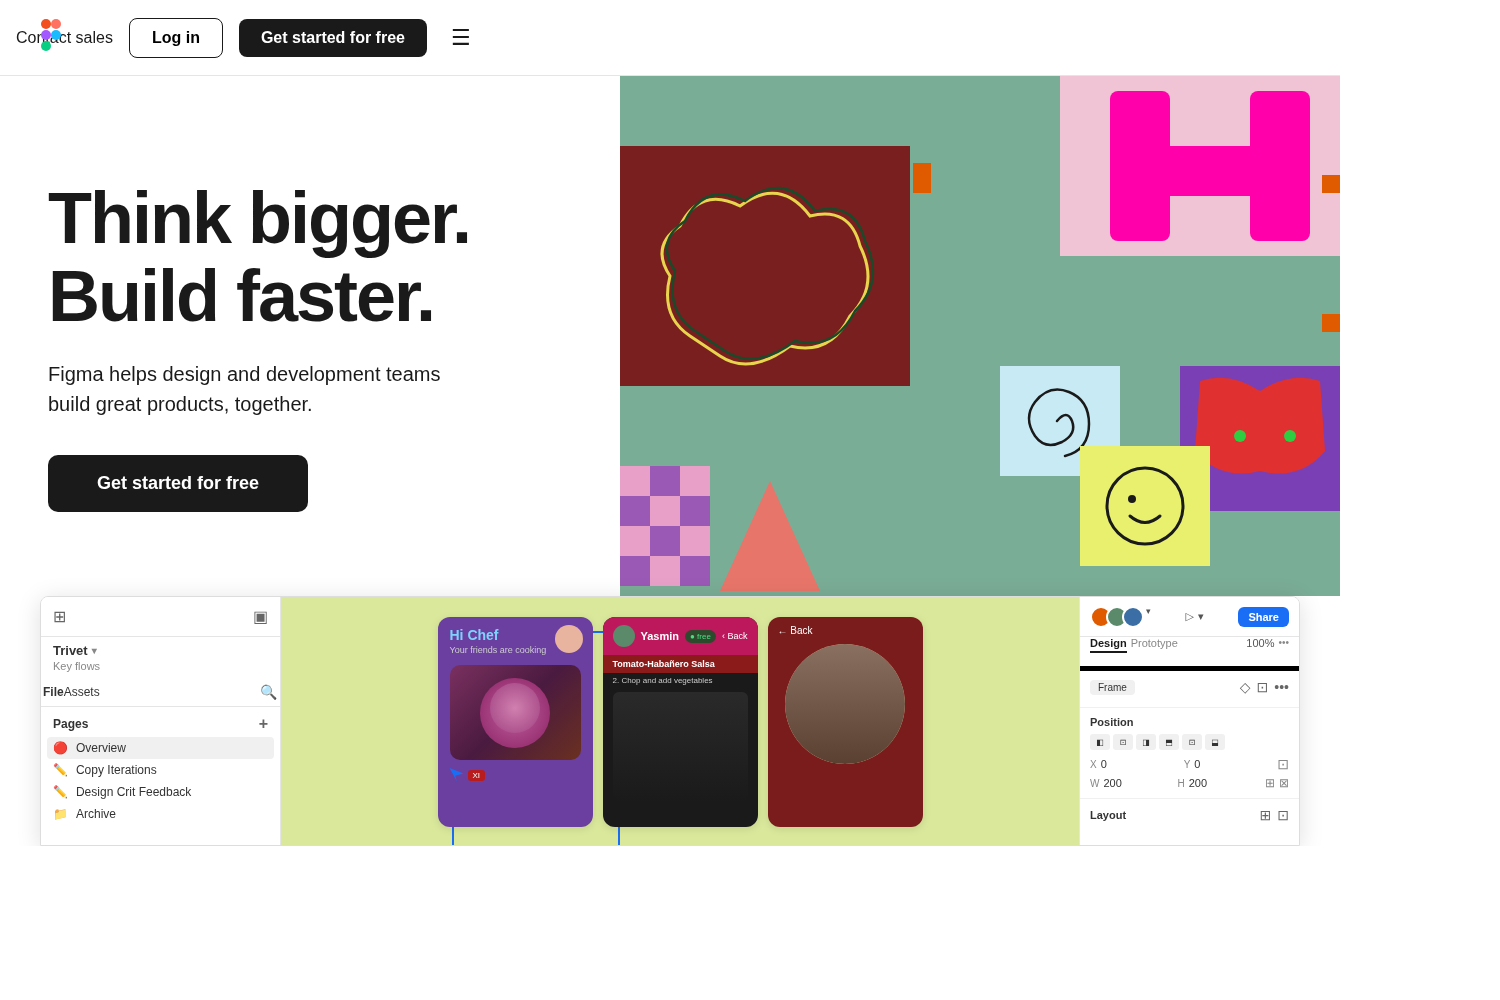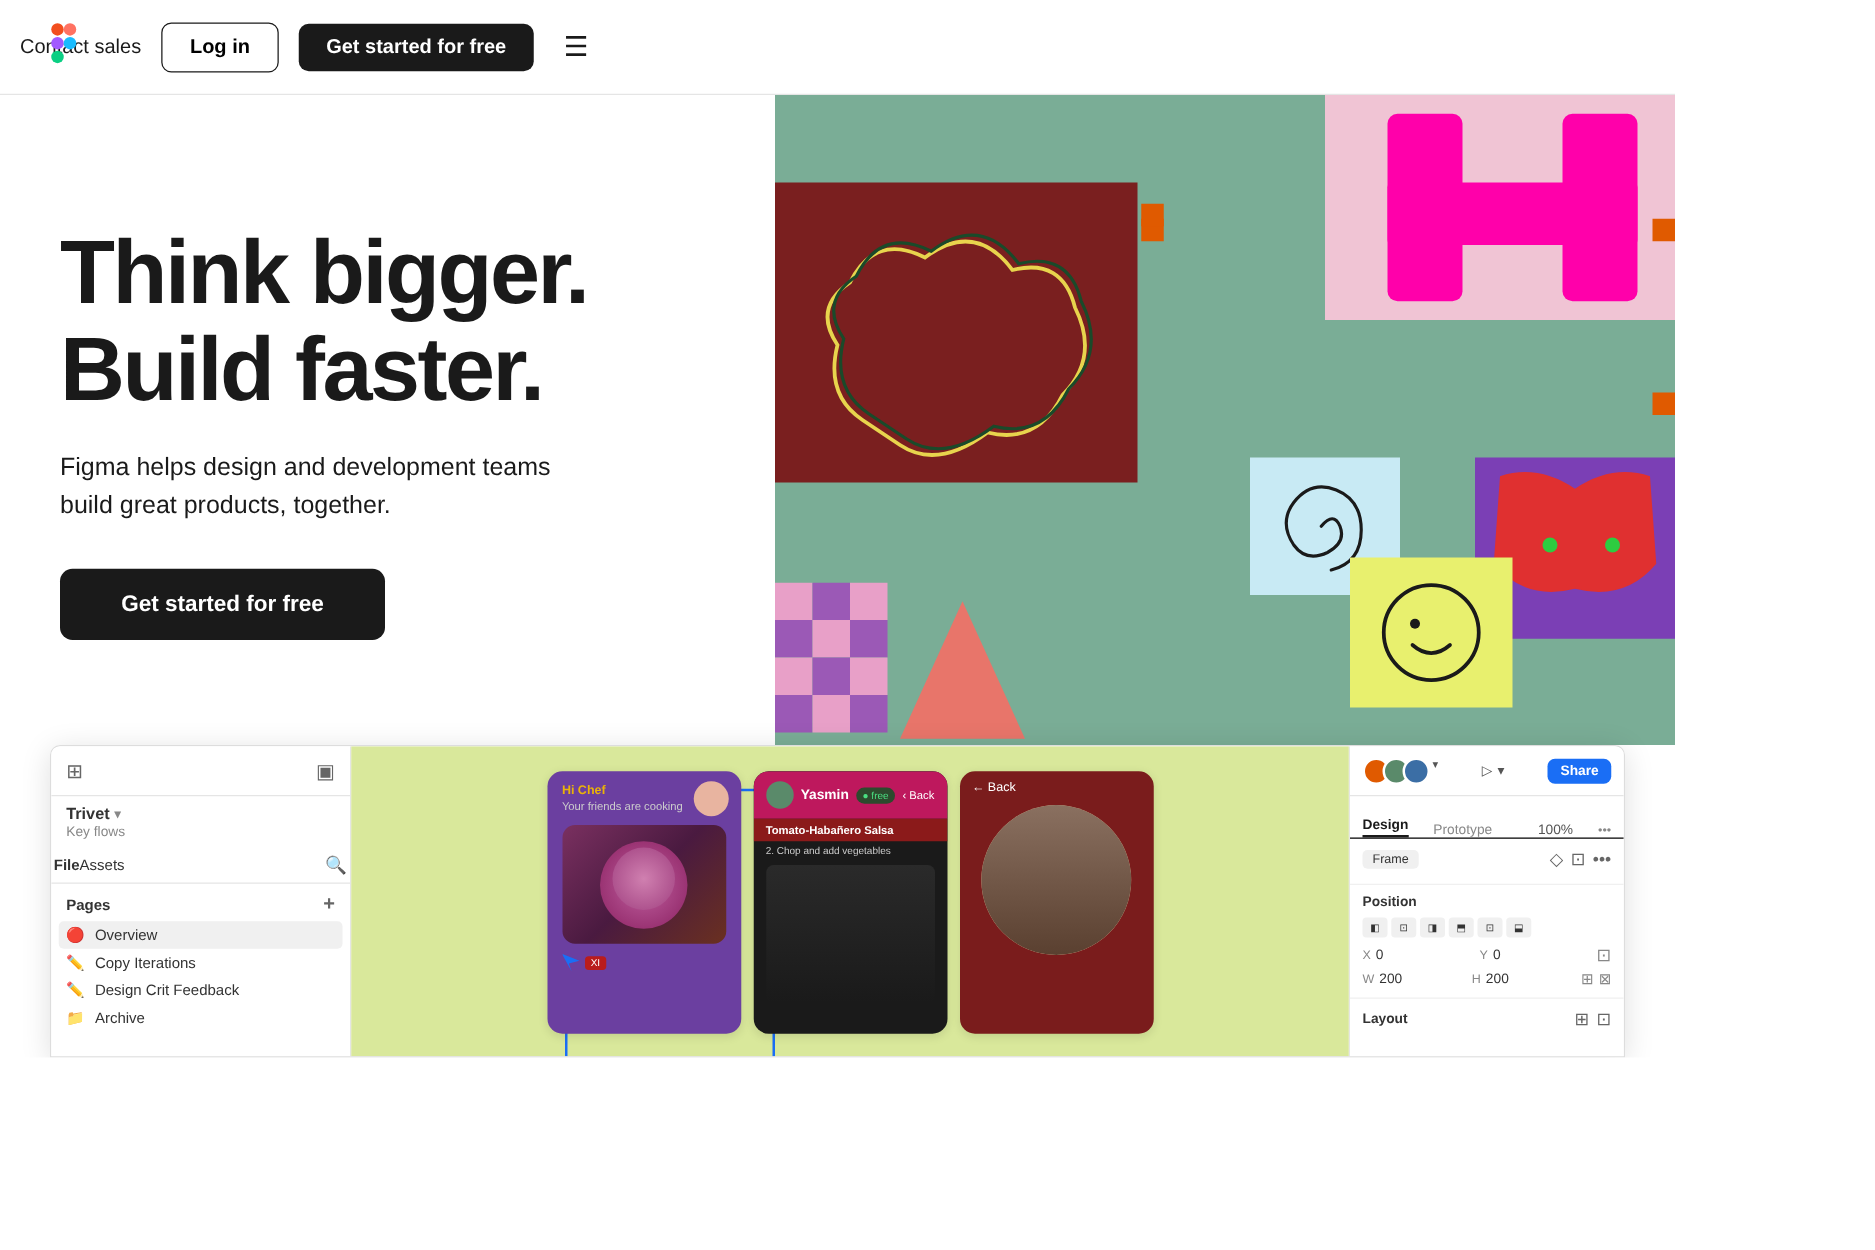--- a/index.html
+++ b/index.html
@@ -173,21 +173,21 @@
       display: flex; align-items: center; justify-content: space-between;
       padding: 6px 10px; border-bottom: 1px solid #e5e5e5; height: 40px;
     }
     .avatar-group { display: flex; }
     .mini-avatar { width: 22px; height: 22px; border-radius: 50%; border: 2px solid #fff; margin-right: -6px; }
     .av1 { background: #e05a00; }
     .av2 { background: #5a8a6a; }
     .av3 { background: #3b6ea5; }
     .play-btn { display: flex; align-items: center; gap: 4px; font-size: 11px; color: #555; }
     .share-btn { background: #1a6ef5; color: #fff; padding: 4px 10px; border-radius: 6px; font-size: 11px; font-weight: 600; cursor: pointer; }
-    .right-tabs { display: flex; padding: 0 10px; border-bottom: 1px solid #000000; gap: 20px; align-items: flex-end; height: 34px; }
+    .right-tabs { display: flex; padding: 0 10px; border-bottom: 5px solid #000000; gap: 4px; align-items: flex-start; height: 34px; }
     .right-tab { font-size: 11px; color: #888; cursor: pointer; }
     .right-tab.active { color: #1a1a1a; font-weight: 600; border-bottom: 2px solid #1a1a1a; padding-bottom: 2px; }
     .right-zoom { font-size: 11px; color: #555; margin-left: auto; }
     .right-section { padding: 8px 10px; border-bottom: 1px solid #f0f0f0; }
     .right-section-title { font-size: 11px; font-weight: 600; margin-bottom: 6px; }
     .right-row { display: flex; align-items: center; justify-content: space-between; margin-bottom: 4px; }
     .frame-tag { background: #f0f0f0; padding: 2px 8px; border-radius: 4px; font-size: 10px; cursor: pointer; }
     .right-icons { display: flex; gap: 6px; }
     .right-icon { font-size: 14px; color: #666; cursor: pointer; }
     .align-icons { display: flex; gap: 3px; flex-wrap: wrap; }
@@ -353,21 +353,21 @@
 
       <div style="position:relative;">
         <div class="selection-border">
           <div class="sel-handle" style="top:-5px;left:-5px;"></div>
           <div class="sel-handle" style="top:-5px;right:-5px;"></div>
 
         </div>
         <div class="frame-card frame-1">
           <div style="display:flex;align-items:flex-start;justify-content:space-between;padding:10px 12px 2px;">
             <div>
-              <div class="frame-1-header" style="padding:0;background:transparent;color:#eab308;font-size:10px;font-weight:700;">Hi Chef</div>
+              <div class="frame-1-header" style="padding:0;background:transparent;color:#7dd3fc;font-size:14px;font-weight:700;">Hi Chef</div>
               <div class="frame-1-sub" style="padding:0;color:#ccc;font-size:9px;margin-top:2px;">Your friends are cooking</div>
             </div>
             <div class="frame-1-avatar"></div>
           </div>
           <div style="padding:8px 12px 0;">
             <div style="width:100%;height:95px;background:linear-gradient(135deg,#7a3060 0%,#4a1a40 50%,#6a3020 100%);border-radius:10px;display:flex;align-items:center;justify-content:center;overflow:hidden;">
               <div style="width:70px;height:70px;background:radial-gradient(circle,#c060a0,#8a2060);border-radius:50%;position:relative;">
                 <div style="position:absolute;top:5px;left:50%;transform:translateX(-50%);width:50px;height:50px;background:radial-gradient(circle,#d080b0,#a04080);border-radius:50%;"></div>
               </div>
             </div>

